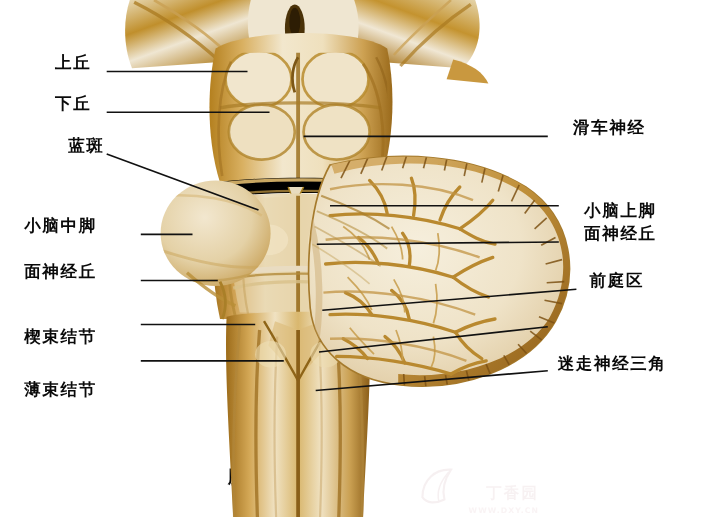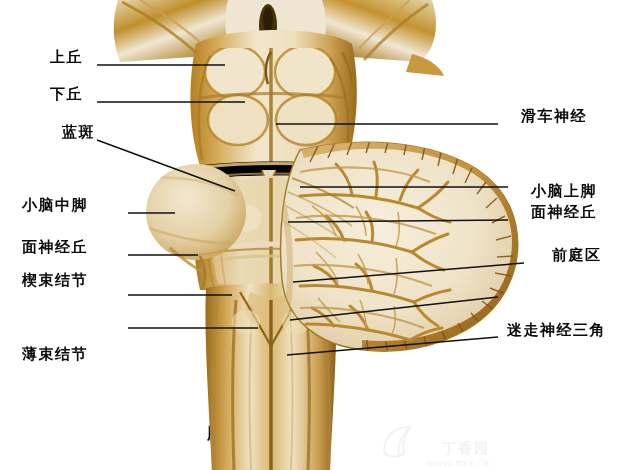--- a/index.html
+++ b/index.html
@@ -297,27 +297,27 @@
       <line x1="290" y1="320" x2="498" y2="297"></line>
       <line x1="287" y1="355" x2="498" y2="337"></line>
     </g>
   </svg>
 
   <div class="lbl l" style="left:50px;top:50px;">上丘</div>
   <div class="lbl l" style="left:50px;top:87px;">下丘</div>
   <div class="lbl l" style="left:62px;top:125px;">蓝斑</div>
   <div class="lbl l" style="left:22px;top:198px;text-align:center;">小脑中脚</div>
   <div class="lbl l" style="left:22px;top:240px;">面神经丘</div>
-  <div class="lbl l" style="left:22px;top:273px;">楔束结节</div>
+  <div class="lbl l" style="left:22px;top:299px;">楔束结节</div>
   <div class="lbl l" style="left:22px;top:314px;margin-top:33px;">薄束结节</div>
 
   <div class="lbl r" style="left:505px;top:109px;">滑车神经</div>
   <div class="lbl r" style="left:515px;top:184px;">小脑上脚</div>
   <div class="lbl r" style="left:515px;top:206px;font-family:Liberation Mono, monospace;">面神经丘</div>
-  <div class="lbl r" style="left:536px;top:248px;">前庭区</div>
+  <div class="lbl r" style="left:520px;top:248px;">前庭区</div>
   <div class="lbl r" style="left:491px;top:323px;">迷走神经三角</div>
 
   <div id="caption">脑干背侧面</div>
 
   <div id="watermark">
     <svg width="118" height="44" viewBox="0 0 118 44" aria-hidden="true">
       <path d="M4,30 C4,14 16,4 30,5 C24,14 22,24 24,32 C16,36 8,36 4,30 Z" fill="none" stroke="#e4cfd3" stroke-width="2"></path>
       <path d="M28,7 C20,16 17,26 19,34" fill="none" stroke="#e4cfd3" stroke-width="1.4"></path>
     </svg>
     <div id="wm-text">丁香园</div>

